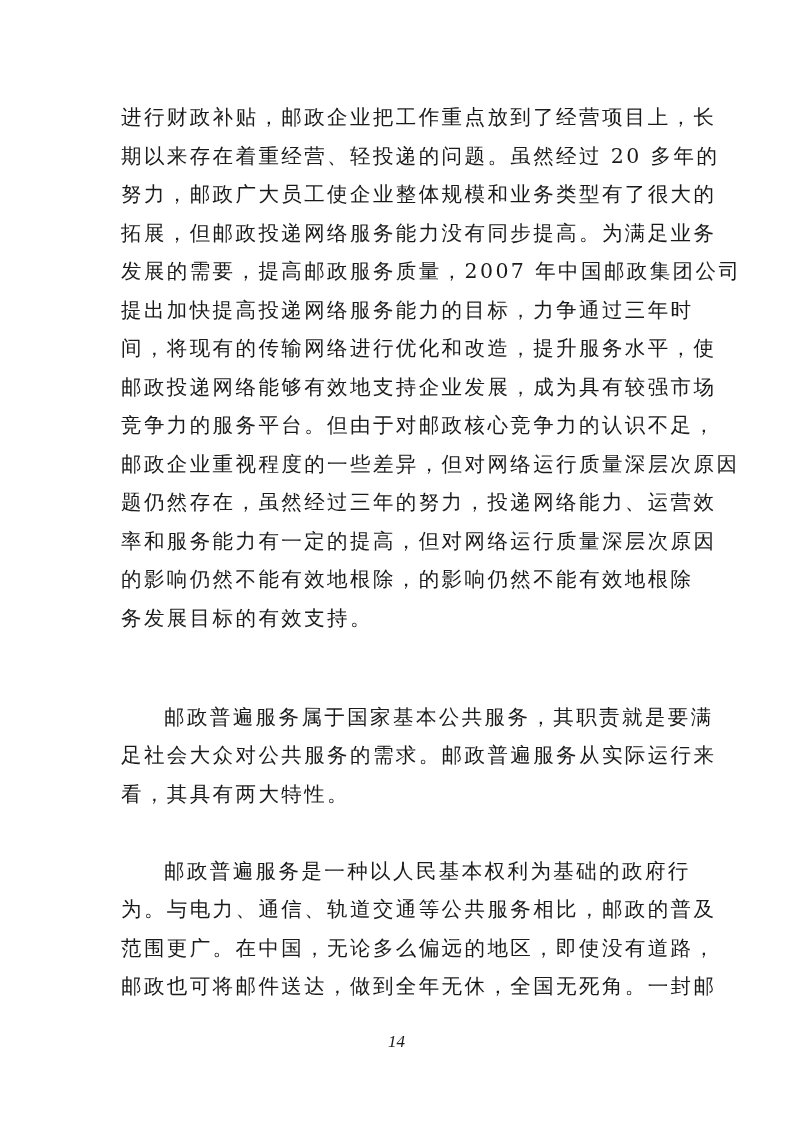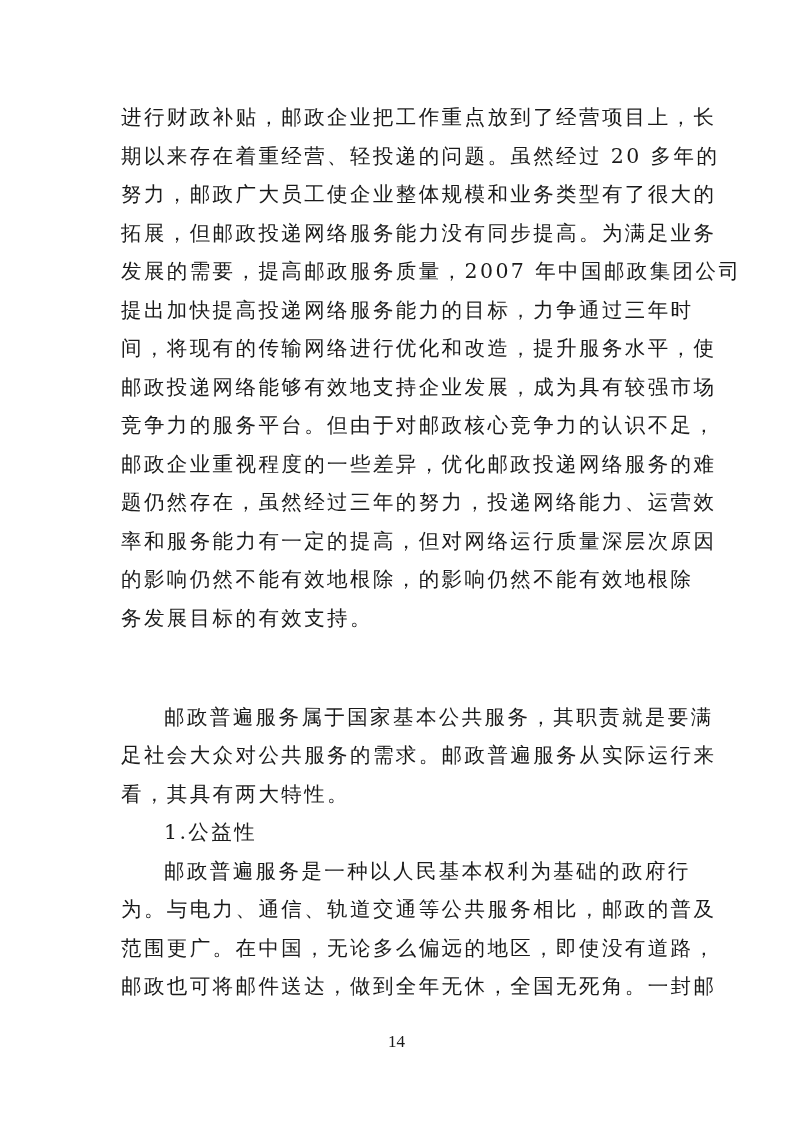--- a/index.html
+++ b/index.html
@@ -3,51 +3,50 @@
 <meta charset="utf-8">
 <style>
   html, body { margin: 0; padding: 0; background: #ffffff; }
   body { width: 793px; height: 1122px; position: relative; overflow: hidden;
          font-family: "DejaVu Serif", "Liberation Serif", serif; color: #1a1a1a; }
   .page { position: absolute; left: 0; top: 0; width: 793px; height: 820px; }
   .line { position: absolute; left: 121px; width: 552px; font-size: 20.5px; line-height: 26px;
           white-space: nowrap; letter-spacing: 2.4px; text-align: justify; }
   .indent { left: 164px; width: 509px; }
   .pagenum { position: absolute; top: 1032px; left: 0; width: 793px; text-align: center;
-             font-size: 17px; font-family: "Liberation Serif", serif; color: #1a1a1a; }
+             font-size: 17px; font-family: "Liberation Serif", serif; color: #1a1a1a; font-style: italic; }
 </style>
 </head>
 <body>
 
 <div class="page">
   <div>
     <div class="line" style="top:104px">进行财政补贴，邮政企业把工作重点放到了经营项目上，长</div>
     <div class="line" style="top:143px">期以来存在着重经营、轻投递的问题。虽然经过 20 多年的</div>
     <div class="line" style="top:181px">努力，邮政广大员工使企业整体规模和业务类型有了很大的</div>
     <div class="line" style="top:220px">拓展，但邮政投递网络服务能力没有同步提高。为满足业务</div>
     <div class="line" style="top:258px">发展的需要，提高邮政服务质量，2007 年中国邮政集团公司</div>
     <div class="line" style="top:297px">提出加快提高投递网络服务能力的目标，力争通过三年时</div>
     <div class="line" style="top:335px">间，将现有的传输网络进行优化和改造，提升服务水平，使</div>
     <div class="line" style="top:374px">邮政投递网络能够有效地支持企业发展，成为具有较强市场</div>
     <div class="line" style="top:412px">竞争力的服务平台。但由于对邮政核心竞争力的认识不足，</div>
-    <div class="line" style="top:451px">邮政企业重视程度的一些差异，优化邮政投递网络服务的难</div>
+    <div class="line" style="top:451px">邮政企业重视程度的一些差异，但对网络运行质量深层次原因</div>
     <div class="line" style="top:489px">题仍然存在，虽然经过三年的努力，投递网络能力、运营效</div>
     <div class="line" style="top:528px">率和服务能力有一定的提高，但对网络运行质量深层次原因</div>
     <div class="line" style="top:566px">的影响仍然不能有效地根除，的影响仍然不能有效地根除</div>
     <div class="line" style="top:605px">务发展目标的有效支持。</div>
   </div>
 
 
   <div>
     <div class="line indent" style="top:704px">邮政普遍服务属于国家基本公共服务，其职责就是要满</div>
     <div class="line" style="top:742px">足社会大众对公共服务的需求。邮政普遍服务从实际运行来</div>
     <div class="line" style="top:781px">看，其具有两大特性。</div>
   </div>
 
-  <div class="line indent" style="top:819px">1.公益性</div>
 
   <div>
     <div class="line indent" style="top:858px">邮政普遍服务是一种以人民基本权利为基础的政府行</div>
     <div class="line" style="top:896px">为。与电力、通信、轨道交通等公共服务相比，邮政的普及</div>
     <div class="line" style="top:935px">范围更广。在中国，无论多么偏远的地区，即使没有道路，</div>
     <div class="line" style="top:973px">邮政也可将邮件送达，做到全年无休，全国无死角。一封邮</div>
   </div>
 
   <div class="pagenum">14</div>
 </div>

